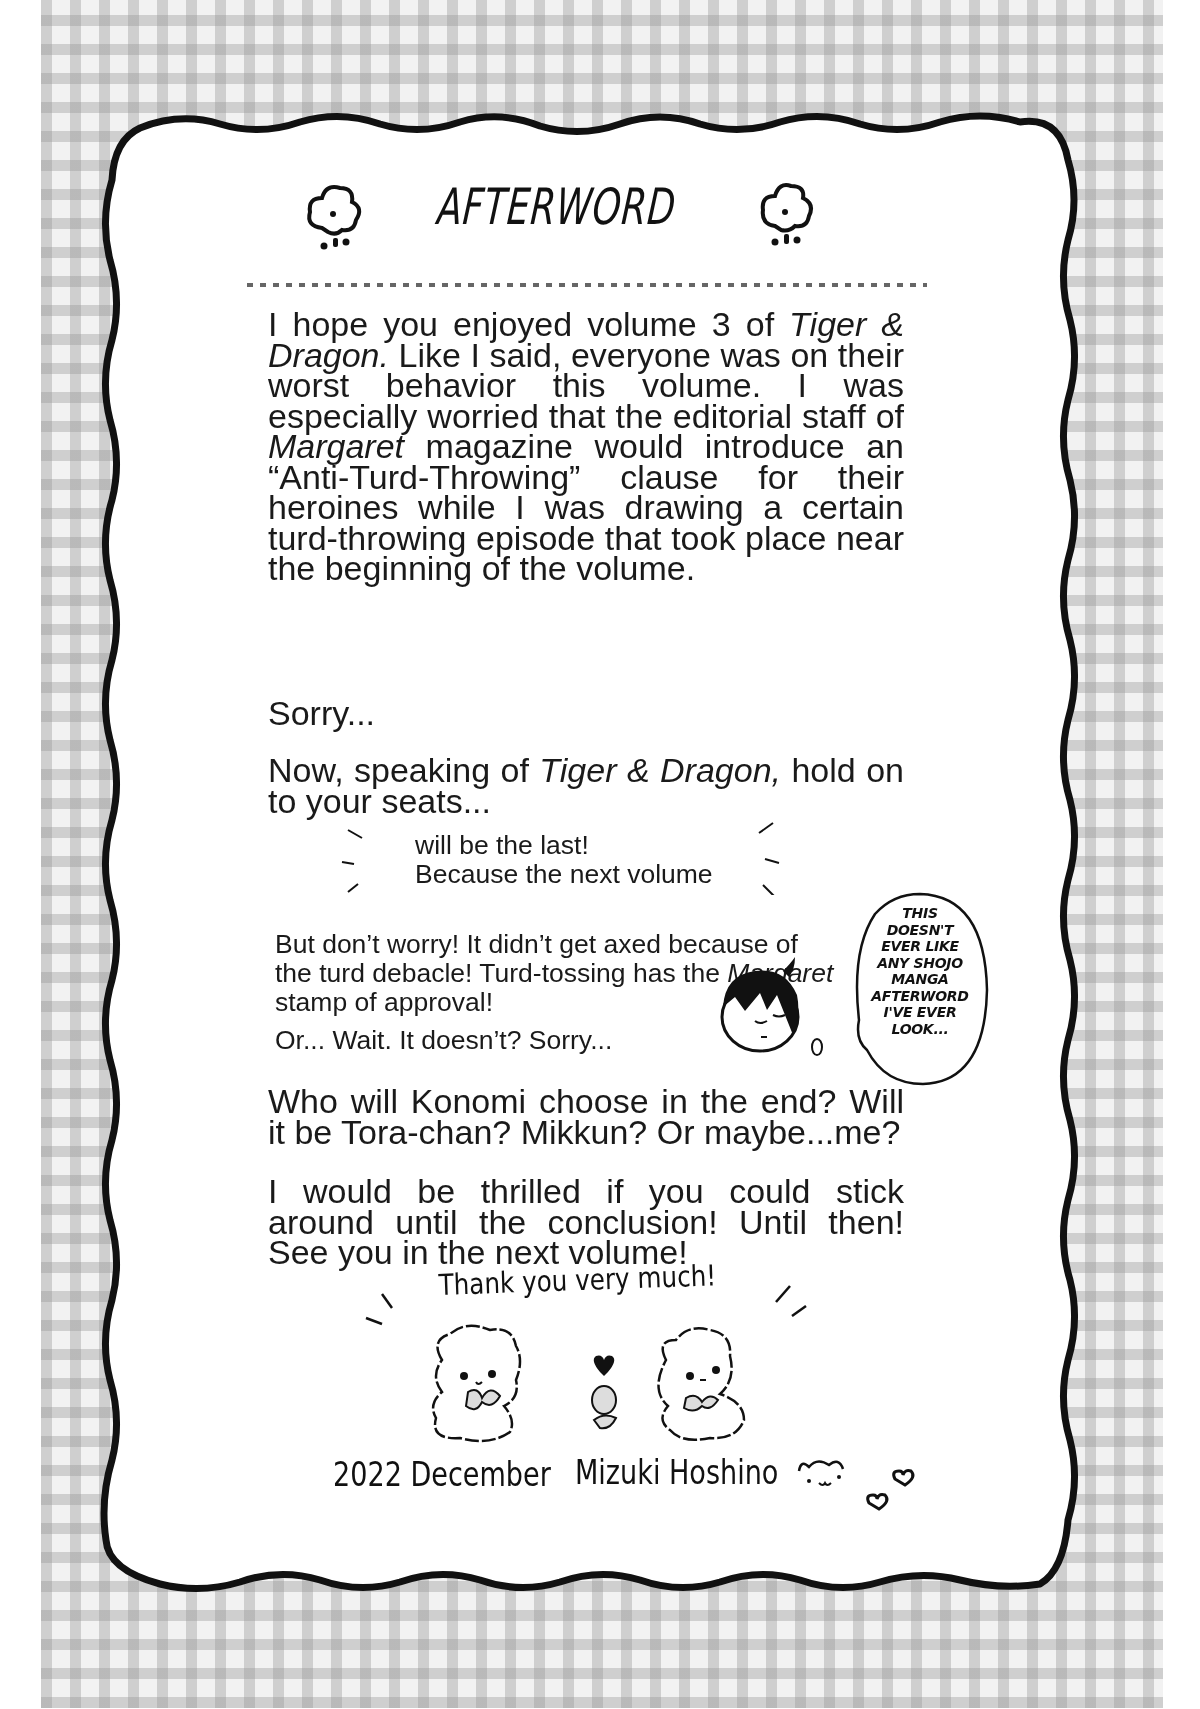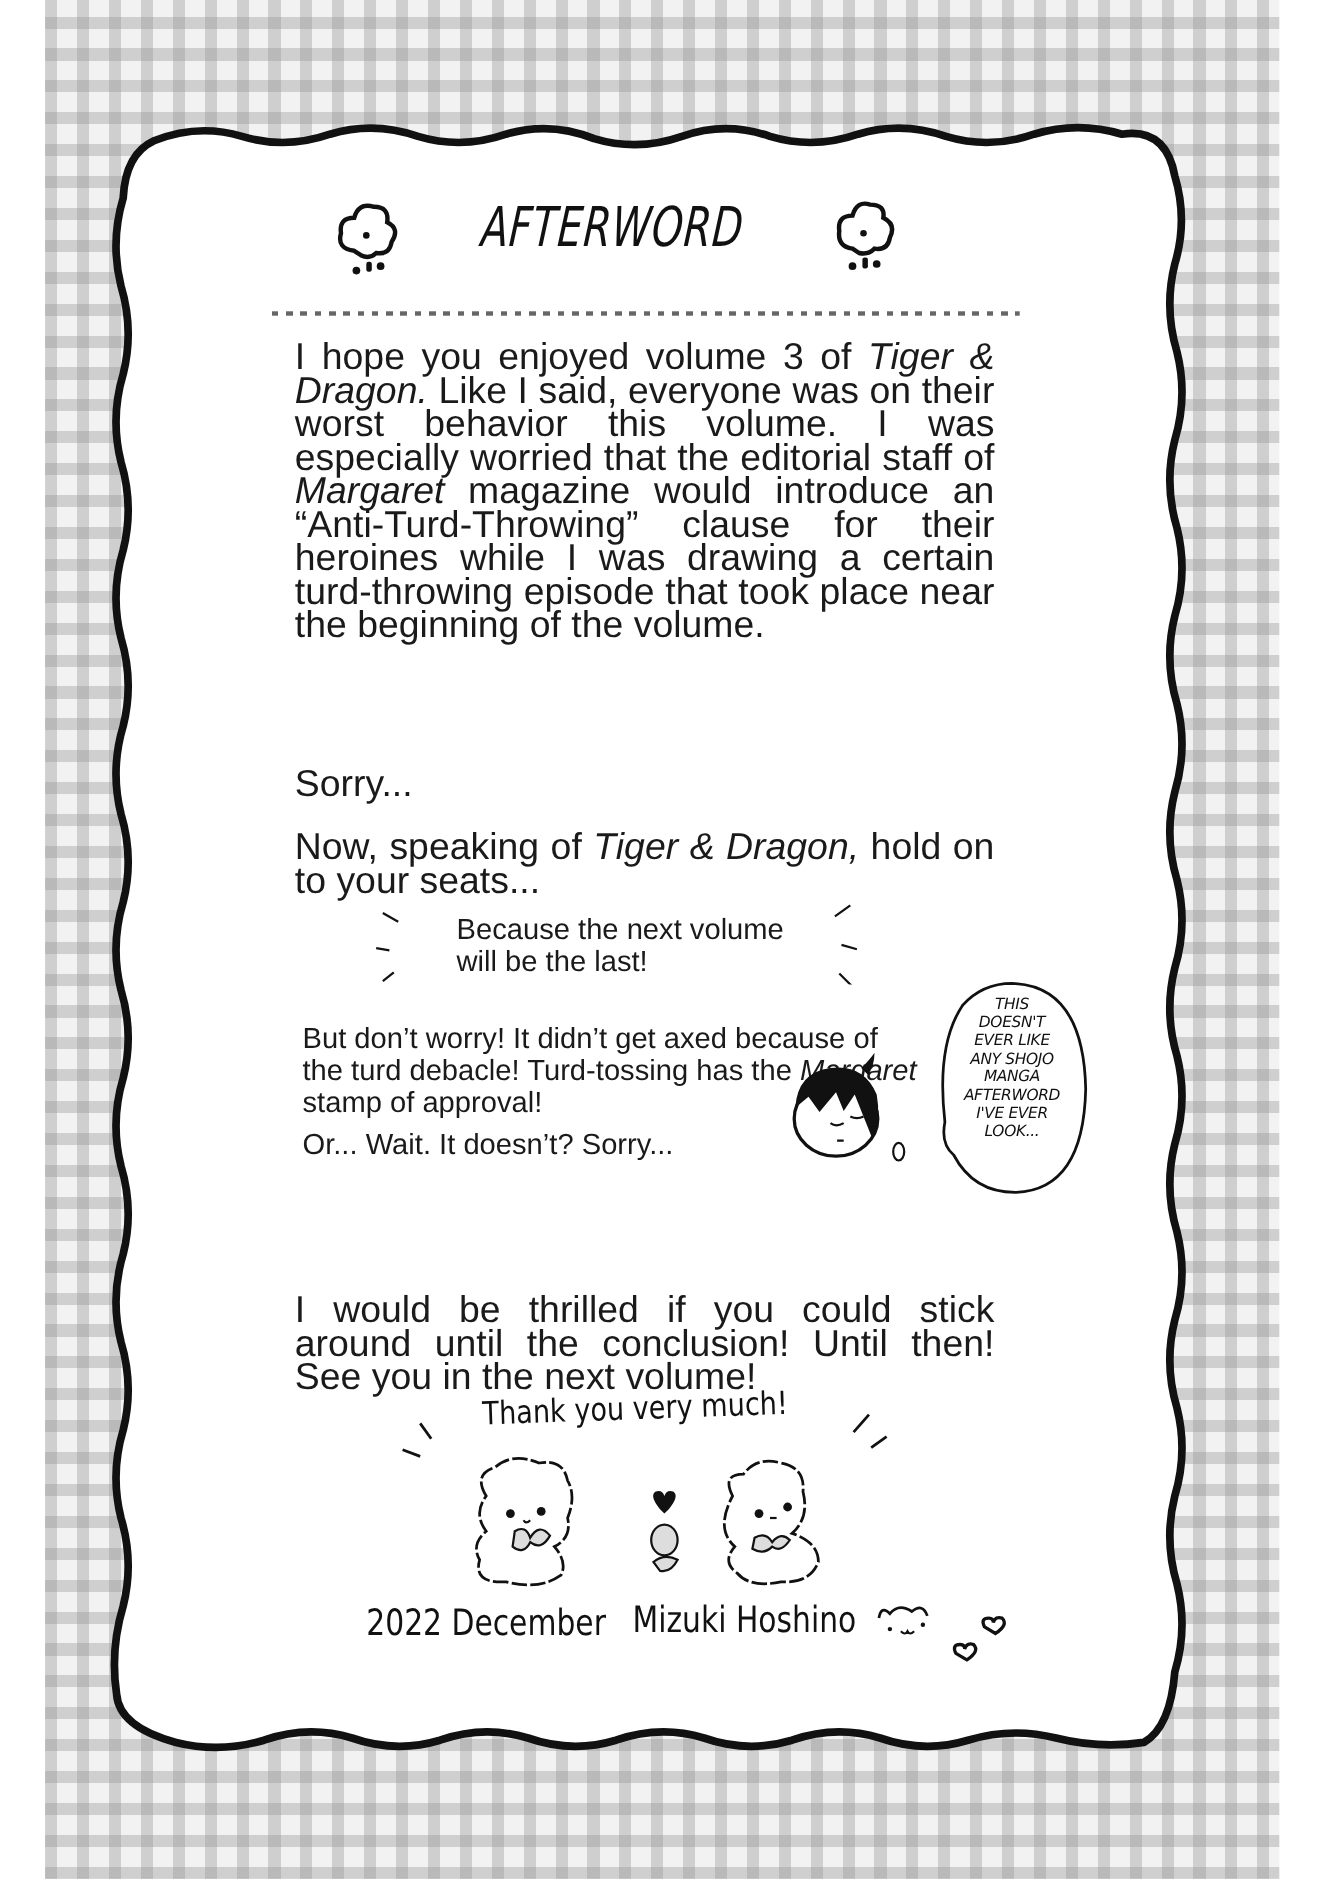--- a/index.html
+++ b/index.html
@@ -44,21 +44,21 @@
   .p5 {
     position:absolute; left:415px; top:831px; font-size:26.5px; line-height:29px; width:330px;
   }
   .p6 { position:absolute; left:275px; top:906px; width:560px; font-size:26.5px; line-height:29px;margin-top:24px; }
   .p7 { position:absolute; left:275px; top:1025px; font-size:26.5px; }
   .p8 { top:1086px; }
   .p9 { top:1176px; }
 
   .bubble-text {
     position:absolute; left:860px; top:905px; width:120px; text-align:center;
-    font-family:"DejaVu Sans", sans-serif; font-style:italic; font-weight:normal;
+    font-family:"DejaVu Sans", sans-serif; font-style:italic; font-weight:bold;
     font-size:14px; line-height:16.5px; color:#111; letter-spacing:-0.3px;
   }
   .thanks {
     position:absolute; left:438px; top:1268px;
     font-family:"DejaVu Sans", sans-serif; font-size:29px; color:#111;
     transform:rotate(-2deg) scaleX(0.85); transform-origin:left top;
   }
   .date {
     position:absolute; left:333px; top:1455px;
     font-family:"DejaVu Sans", sans-serif; font-size:33px; color:#111;
@@ -120,22 +120,22 @@
     <line x1="2" y1="42" x2="14" y2="44" stroke="#111" stroke-width="2"></line>
     <line x1="8" y1="72" x2="18" y2="64" stroke="#111" stroke-width="2"></line>
   </svg>
   <svg style="position:absolute;left:745px;top:815px;" width="60" height="80">
     <line x1="14" y1="18" x2="28" y2="8" stroke="#111" stroke-width="2"></line>
     <line x1="20" y1="44" x2="34" y2="48" stroke="#111" stroke-width="2"></line>
     <line x1="18" y1="70" x2="30" y2="82" stroke="#111" stroke-width="2"></line>
   </svg>
 
   <div class="p5">
+    <div>will be the last!</div>
     <div>Because the next volume</div>
-    <div>will be the last!</div>
   </div>
 
   <div class="p6">
     <span>But don’t worry! It didn’t get axed because of the turd debacle! Turd-tossing has the </span><em>Margaret</em><span> stamp of approval!</span>
   </div>
 
   <div class="p7">Or... Wait. It doesn’t? Sorry...</div>
 
   <svg style="position:absolute;left:705px;top:955px;" width="130" height="110" viewBox="0 0 130 110">
     <ellipse cx="55" cy="62" rx="38" ry="34" fill="#fff" stroke="#111" stroke-width="3"></ellipse>
@@ -154,20 +154,21 @@
     <div>THIS</div>
     <div>DOESN'T</div>
     <div>EVER LIKE</div>
     <div>ANY SHOJO</div>
     <div>MANGA</div>
     <div>AFTERWORD</div>
     <div>I'VE EVER</div>
     <div>LOOK...</div>
   </div>
 
+  <div class="body-text p8">Who will Konomi choose in the end? Will it be Tora-chan? Mikkun? Or maybe...me?</div>
   <div class="body-text p9">I would be thrilled if you could stick around until the conclusion! Until then! See you in the next volume!</div>
 
   <svg style="position:absolute;left:360px;top:1290px;" width="60" height="50">
     <line x1="22" y1="4" x2="32" y2="18" stroke="#111" stroke-width="2.5"></line>
     <line x1="6" y1="28" x2="22" y2="34" stroke="#111" stroke-width="2.5"></line>
   </svg>
   <svg style="position:absolute;left:770px;top:1280px;" width="60" height="50">
     <line x1="6" y1="22" x2="20" y2="6" stroke="#111" stroke-width="2.5"></line>
     <line x1="22" y1="36" x2="36" y2="26" stroke="#111" stroke-width="2.5"></line>
   </svg>

